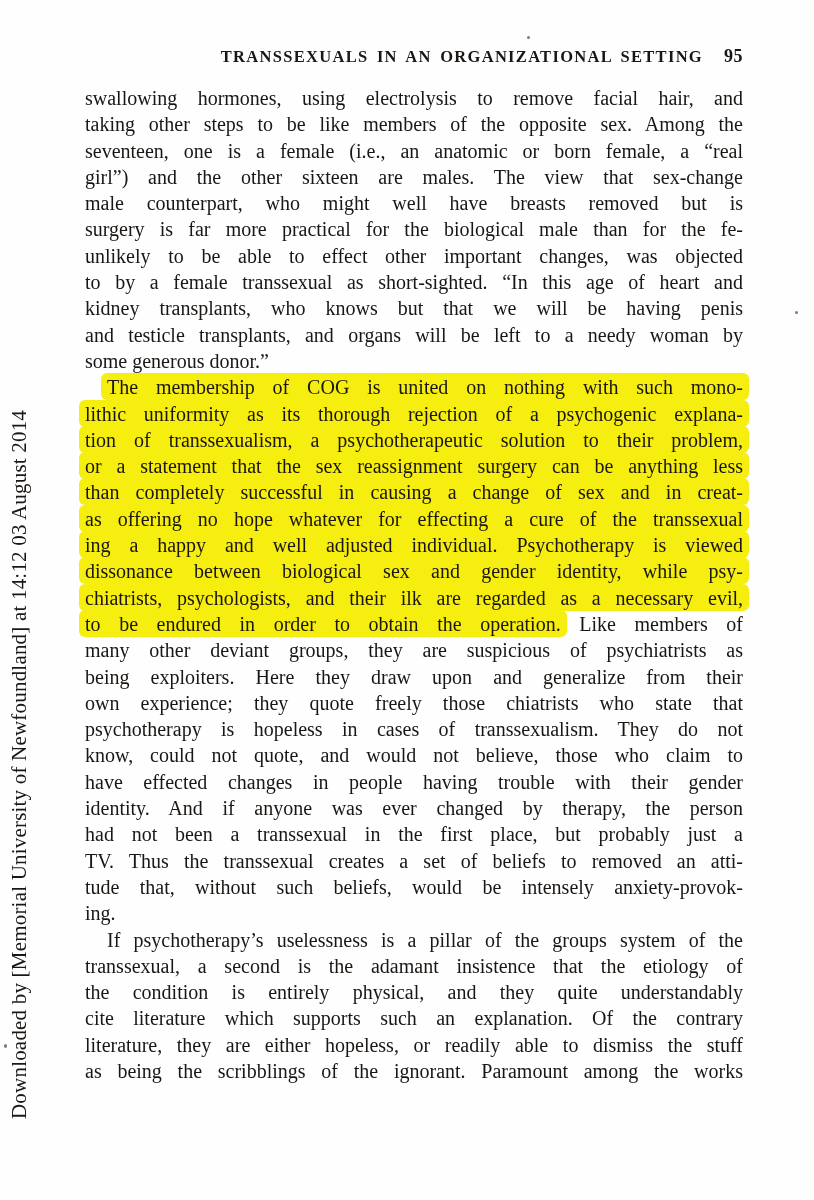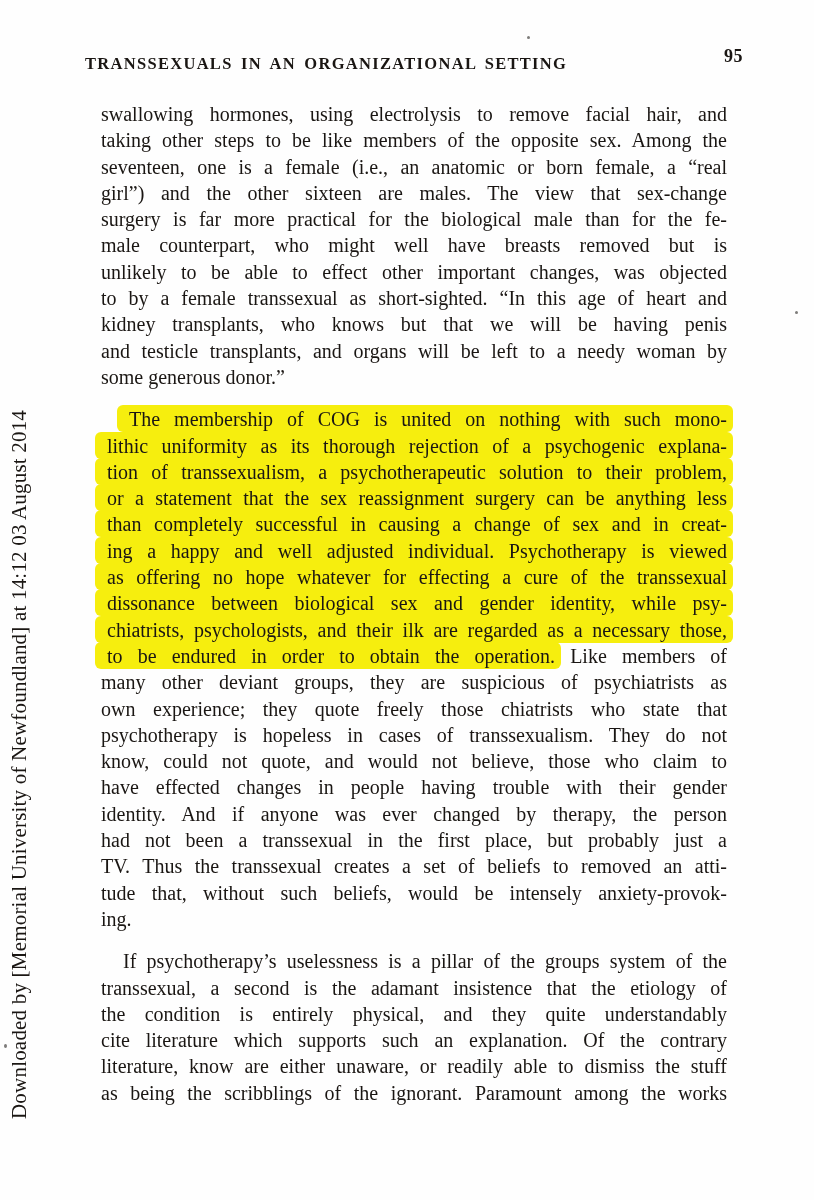--- a/index.html
+++ b/index.html
@@ -22,52 +22,52 @@
     top: 46px;
     width: 658px;
     height: 24px;
     font-size: 16.5px;
     font-weight: 700;
   }
   .head-title {
     position: absolute;
     left: 0;
     right: 40px;
-    top: 8px;
-    text-align: left;
+    top: 1px;
+    text-align: right;
     letter-spacing: 1.3px;
     word-spacing: 3px;
   }
   .page-num {
     position: absolute;
     right: 0;
     top: 0;
     font-size: 18px;
     letter-spacing: 0.5px;
     margin-left: 28px;
   }
   .body-text {
     position: absolute;
     left: 85px;
     top: 85px;
     width: 658px;
     font-size: 20px;
     line-height: 26.3px;
   }
-  .para { margin: 16px; }
+  .para { margin: 0; }
   .line {
     text-align: justify;
     text-align-last: justify;
     text-justify: inter-word;
   }
   .line.last { text-align-last: left; }
   .line.first { text-indent: 22px; }
   .hl {
     background: var(--hl, #f6ee0e);
-    padding: 3px 6px 2px 12px;
+    padding: 3px 6px 2px 6px;
     margin: 0 -6px;
     border-radius: 6px;
     box-decoration-break: clone;
     -webkit-box-decoration-break: clone;
   }
   .watermark {
     position: absolute;
     left: 7px;
     top: 1119px;
     transform: rotate(-90deg);
@@ -95,56 +95,57 @@
     <div class="head-title">TRANSSEXUALS IN AN ORGANIZATIONAL SETTING</div>
     <div class="page-num">95</div>
   </div>
 
   <div class="body-text">
       <div class="para">
         <div class="line"><span>swallowing hormones, using electrolysis to remove facial hair, and</span></div>
         <div class="line"><span>taking other steps to be like members of the opposite sex. Among the</span></div>
         <div class="line"><span>seventeen, one is a female (i.e., an anatomic or born female, a “real</span></div>
         <div class="line"><span>girl”) and the other sixteen are males. The view that sex-change</span></div>
+        <div class="line"><span>male counterpart, who might well have breasts removed but is</span></div>
         <div class="line"><span>surgery is far more practical for the biological male than for the fe-</span></div>
-        <div class="line"><span>male counterpart, who might well have breasts removed but is</span></div>
         <div class="line"><span>unlikely to be able to effect other important changes, was objected</span></div>
         <div class="line"><span>to by a female transsexual as short-sighted. “In this age of heart and</span></div>
         <div class="line"><span>kidney transplants, who knows but that we will be having penis</span></div>
         <div class="line"><span>and testicle transplants, and organs will be left to a needy woman by</span></div>
         <div class="line last"><span>some generous donor.”</span></div>
       </div>
       <div class="para">
         <div class="line first"><span class="hl">The membership of COG is united on nothing with such mono-</span></div>
         <div class="line"><span class="hl">lithic uniformity as its thorough rejection of a psychogenic explana-</span></div>
         <div class="line"><span class="hl">tion of transsexualism, a psychotherapeutic solution to their problem,</span></div>
         <div class="line"><span class="hl">or a statement that the sex reassignment surgery can be anything less</span></div>
         <div class="line"><span class="hl">than completely successful in causing a change of sex and in creat-</span></div>
+        <div class="line"><span class="hl">as offering no hope whatever for effecting a cure of the transsexual</span></div>
         <div class="line"><span class="hl">ing a happy and well adjusted individual. Psychotherapy is viewed</span></div>
-        <div class="line"><span class="hl">as offering no hope whatever for effecting a cure of the transsexual</span></div>
         <div class="line"><span class="hl">dissonance between biological sex and gender identity, while psy-</span></div>
-        <div class="line"><span class="hl">chiatrists, psychologists, and their ilk are regarded as a necessary those,</span></div>
+        <div class="line"><span class="hl">chiatrists, psychologists, and their ilk are regarded as a necessary evil,</span></div>
         <div class="line"><span class="hl">to be endured in order to obtain the operation.</span><span> Like members of</span></div>
         <div class="line"><span>many other deviant groups, they are suspicious of psychiatrists as</span></div>
+        <div class="line"><span>being exploiters. Here they draw upon and generalize from their</span></div>
         <div class="line"><span>own experience; they quote freely those chiatrists who state that</span></div>
         <div class="line"><span>psychotherapy is hopeless in cases of transsexualism. They do not</span></div>
         <div class="line"><span>know, could not quote, and would not believe, those who claim to</span></div>
         <div class="line"><span>have effected changes in people having trouble with their gender</span></div>
         <div class="line"><span>identity. And if anyone was ever changed by therapy, the person</span></div>
         <div class="line"><span>had not been a transsexual in the first place, but probably just a</span></div>
         <div class="line"><span>TV. Thus the transsexual creates a set of beliefs to removed an atti-</span></div>
         <div class="line"><span>tude that, without such beliefs, would be intensely anxiety-provok-</span></div>
         <div class="line last"><span>ing.</span></div>
       </div>
       <div class="para">
         <div class="line first"><span>If psychotherapy’s uselessness is a pillar of the groups system of the</span></div>
         <div class="line"><span>transsexual, a second is the adamant insistence that the etiology of</span></div>
         <div class="line"><span>the condition is entirely physical, and they quite understandably</span></div>
         <div class="line"><span>cite literature which supports such an explanation. Of the contrary</span></div>
-        <div class="line"><span>literature, know are either unaware, or readily able to dismiss the stuff</span></div>
+        <div class="line"><span>literature, they are either hopeless, or readily able to dismiss the stuff</span></div>
         <div class="line"><span>as being the scribblings of the ignorant. Paramount among the works</span></div>
       </div>
     </div>
 
   <div class="watermark">Downloaded by [Memorial University of Newfoundland] at 14:12 03 August 2014</div>
 
   <div class="speck s1"></div>
   <div class="speck s2"></div>
   <div class="speck s3"></div>
 

